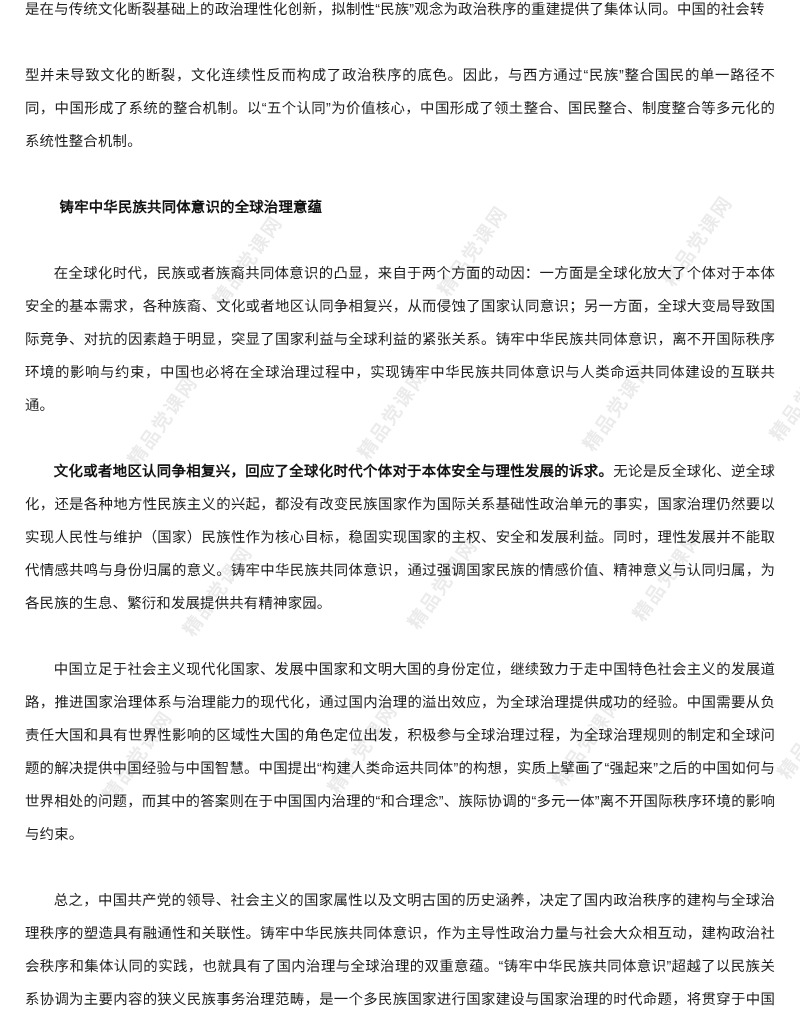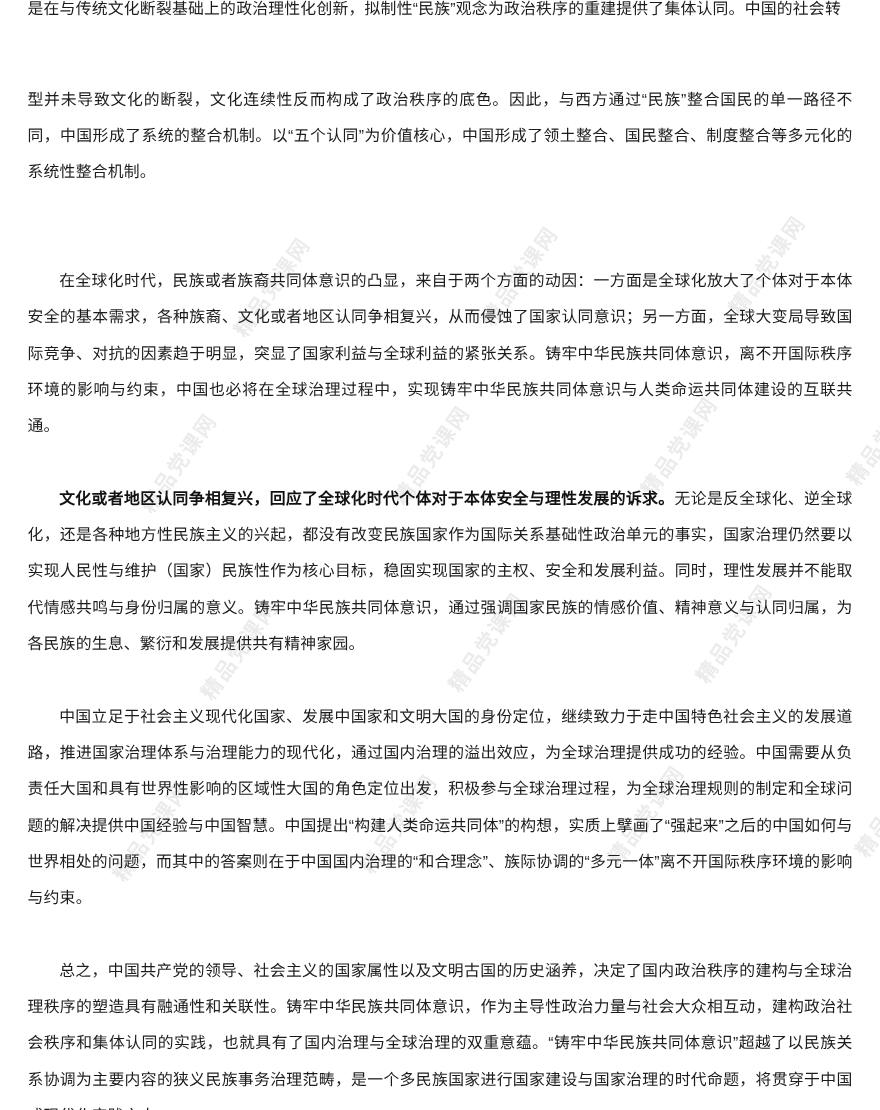--- a/index.html
+++ b/index.html
@@ -58,21 +58,20 @@
     text-justify: inter-ideograph;
     letter-spacing: 0.2px;
     margin: 0;
     word-break: break-all;
   }
   .para-indent {
     text-indent: 2em;
   }
   .para-continued {
     text-indent: 0;
-    margin-top: 16px;
   }
   .spacer-block {
     height: 33px;
   }
   .section-heading {
     font-size: 14.4px;
     line-height: 33px;
     font-weight: 700;
     color: #121212;
     text-indent: 2.4em;
@@ -112,20 +111,21 @@
   <div class="content">
 
     <p class="doc-line clipped-first">是在与传统文化断裂基础上的政治理性化创新，拟制性“民族”观念为政治秩序的重建提供了集体认同。中国的社会转</p>
 
     <div class="spacer-block"></div>
 
     <p class="doc-para para-continued">型并未导致文化的断裂，文化连续性反而构成了政治秩序的底色。因此，与西方通过“民族”整合国民的单一路径不同，中国形成了系统的整合机制。以“五个认同”为价值核心，中国形成了领土整合、国民整合、制度整合等多元化的系统性整合机制。</p>
 
     <div class="spacer-block"></div>
 
+    <h2 class="section-heading">铸牢中华民族共同体意识的全球治理意蕴</h2>
 
     <div class="spacer-block"></div>
 
     <p class="doc-para para-indent">在全球化时代，民族或者族裔共同体意识的凸显，来自于两个方面的动因：一方面是全球化放大了个体对于本体安全的基本需求，各种族裔、文化或者地区认同争相复兴，从而侵蚀了国家认同意识；另一方面，全球大变局导致国际竞争、对抗的因素趋于明显，突显了国家利益与全球利益的紧张关系。铸牢中华民族共同体意识，离不开国际秩序环境的影响与约束，中国也必将在全球治理过程中，实现铸牢中华民族共同体意识与人类命运共同体建设的互联共通。</p>
 
     <div class="spacer-block"></div>
 
     <p class="doc-para para-indent"><span class="lead-bold">文化或者地区认同争相复兴，回应了全球化时代个体对于本体安全与理性发展的诉求。</span><span>无论是反全球化、逆全球化，还是各种地方性民族主义的兴起，都没有改变民族国家作为国际关系基础性政治单元的事实，国家治理仍然要以实现人民性与维护（国家）民族性作为核心目标，稳固实现国家的主权、安全和发展利益。同时，理性发展并不能取代情感共鸣与身份归属的意义。铸牢中华民族共同体意识，通过强调国家民族的情感价值、精神意义与认同归属，为各民族的生息、繁衍和发展提供共有精神家园。</span></p>
 
     <div class="spacer-block"></div>

